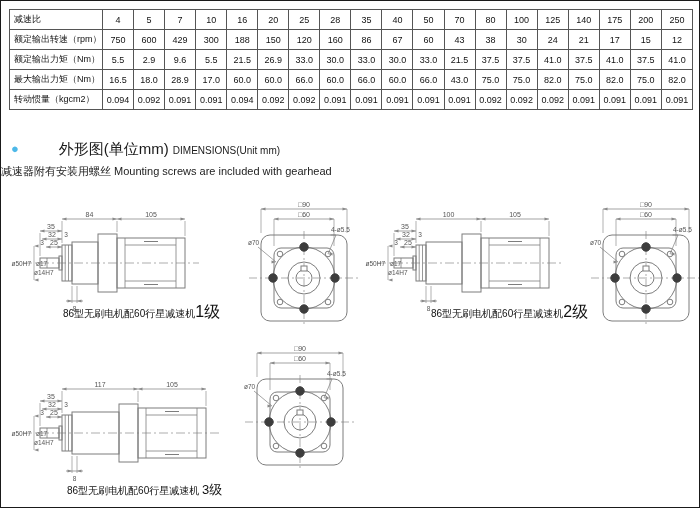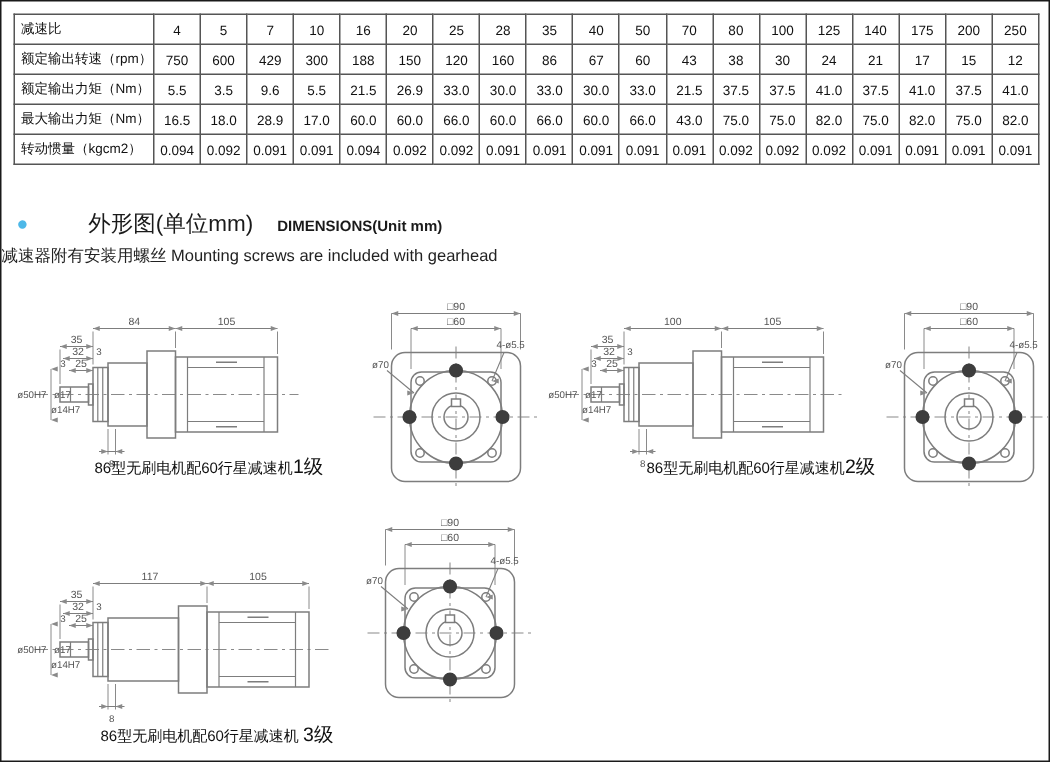--- a/index.html
+++ b/index.html
@@ -8,30 +8,30 @@
   
   table.spec{position:absolute;left:8px;top:8px;width:684px;height:101px;border-collapse:collapse;
              border:1.5px solid #333;table-layout:fixed;}
   table.spec td{border:1px solid #555;font-size:9px;text-align:center;padding:0;color:#111;
                 white-space:nowrap;overflow:hidden;}
   table.spec td.rowhead{text-align:left;padding-left:4px;width:88px;font-size:9px;}
   
   .sec{position:absolute;left:10px;top:139px;white-space:nowrap;}
   .sec .bullet{font-size:13px;vertical-align:1px;}
   .sec .zh{font-size:15px;font-weight:normal;letter-spacing:0;margin-left:40px;}
-  .sec .en{font-size:10px;font-weight:bold;margin-left:16px;}
+  .sec .en{font-size:10px;font-weight:normal;margin-left:4px;}
   .sub{position:absolute;left:0;top:160px;white-space:nowrap;}
   .sub .zh{font-size:11px;color:#222;}
   .sub .en{font-size:11px;color:#222;margin-left:3px;}
   
   .dwg{position:absolute;}
   svg{display:block;overflow:visible;}
   svg text{font-family:"Liberation Sans","DejaVu Sans",sans-serif;fill:#555;}
   .cap{position:absolute;font-size:10px;color:#111;white-space:nowrap;}
-  .cap .stage{font-size:13px;}
+  .cap .stage{font-size:16px;}
   .cap.big .stage{font-size:13px;}
 </style>
 </head>
 <body>
 
 <div class="page">
 
   <table class="spec">
       <tbody>
         <tr>
@@ -74,21 +74,21 @@
           <td>30</td>
           <td>24</td>
           <td>21</td>
           <td>17</td>
           <td>15</td>
           <td>12</td>
         </tr>
         <tr>
           <td class="rowhead">额定输出力矩（Nm）</td>
           <td>5.5</td>
-          <td>3.5</td>
+          <td>2.9</td>
           <td>9.6</td>
           <td>5.5</td>
           <td>21.5</td>
           <td>26.9</td>
           <td>33.0</td>
           <td>30.0</td>
           <td>33.0</td>
           <td>30.0</td>
           <td>33.0</td>
           <td>21.5</td>

